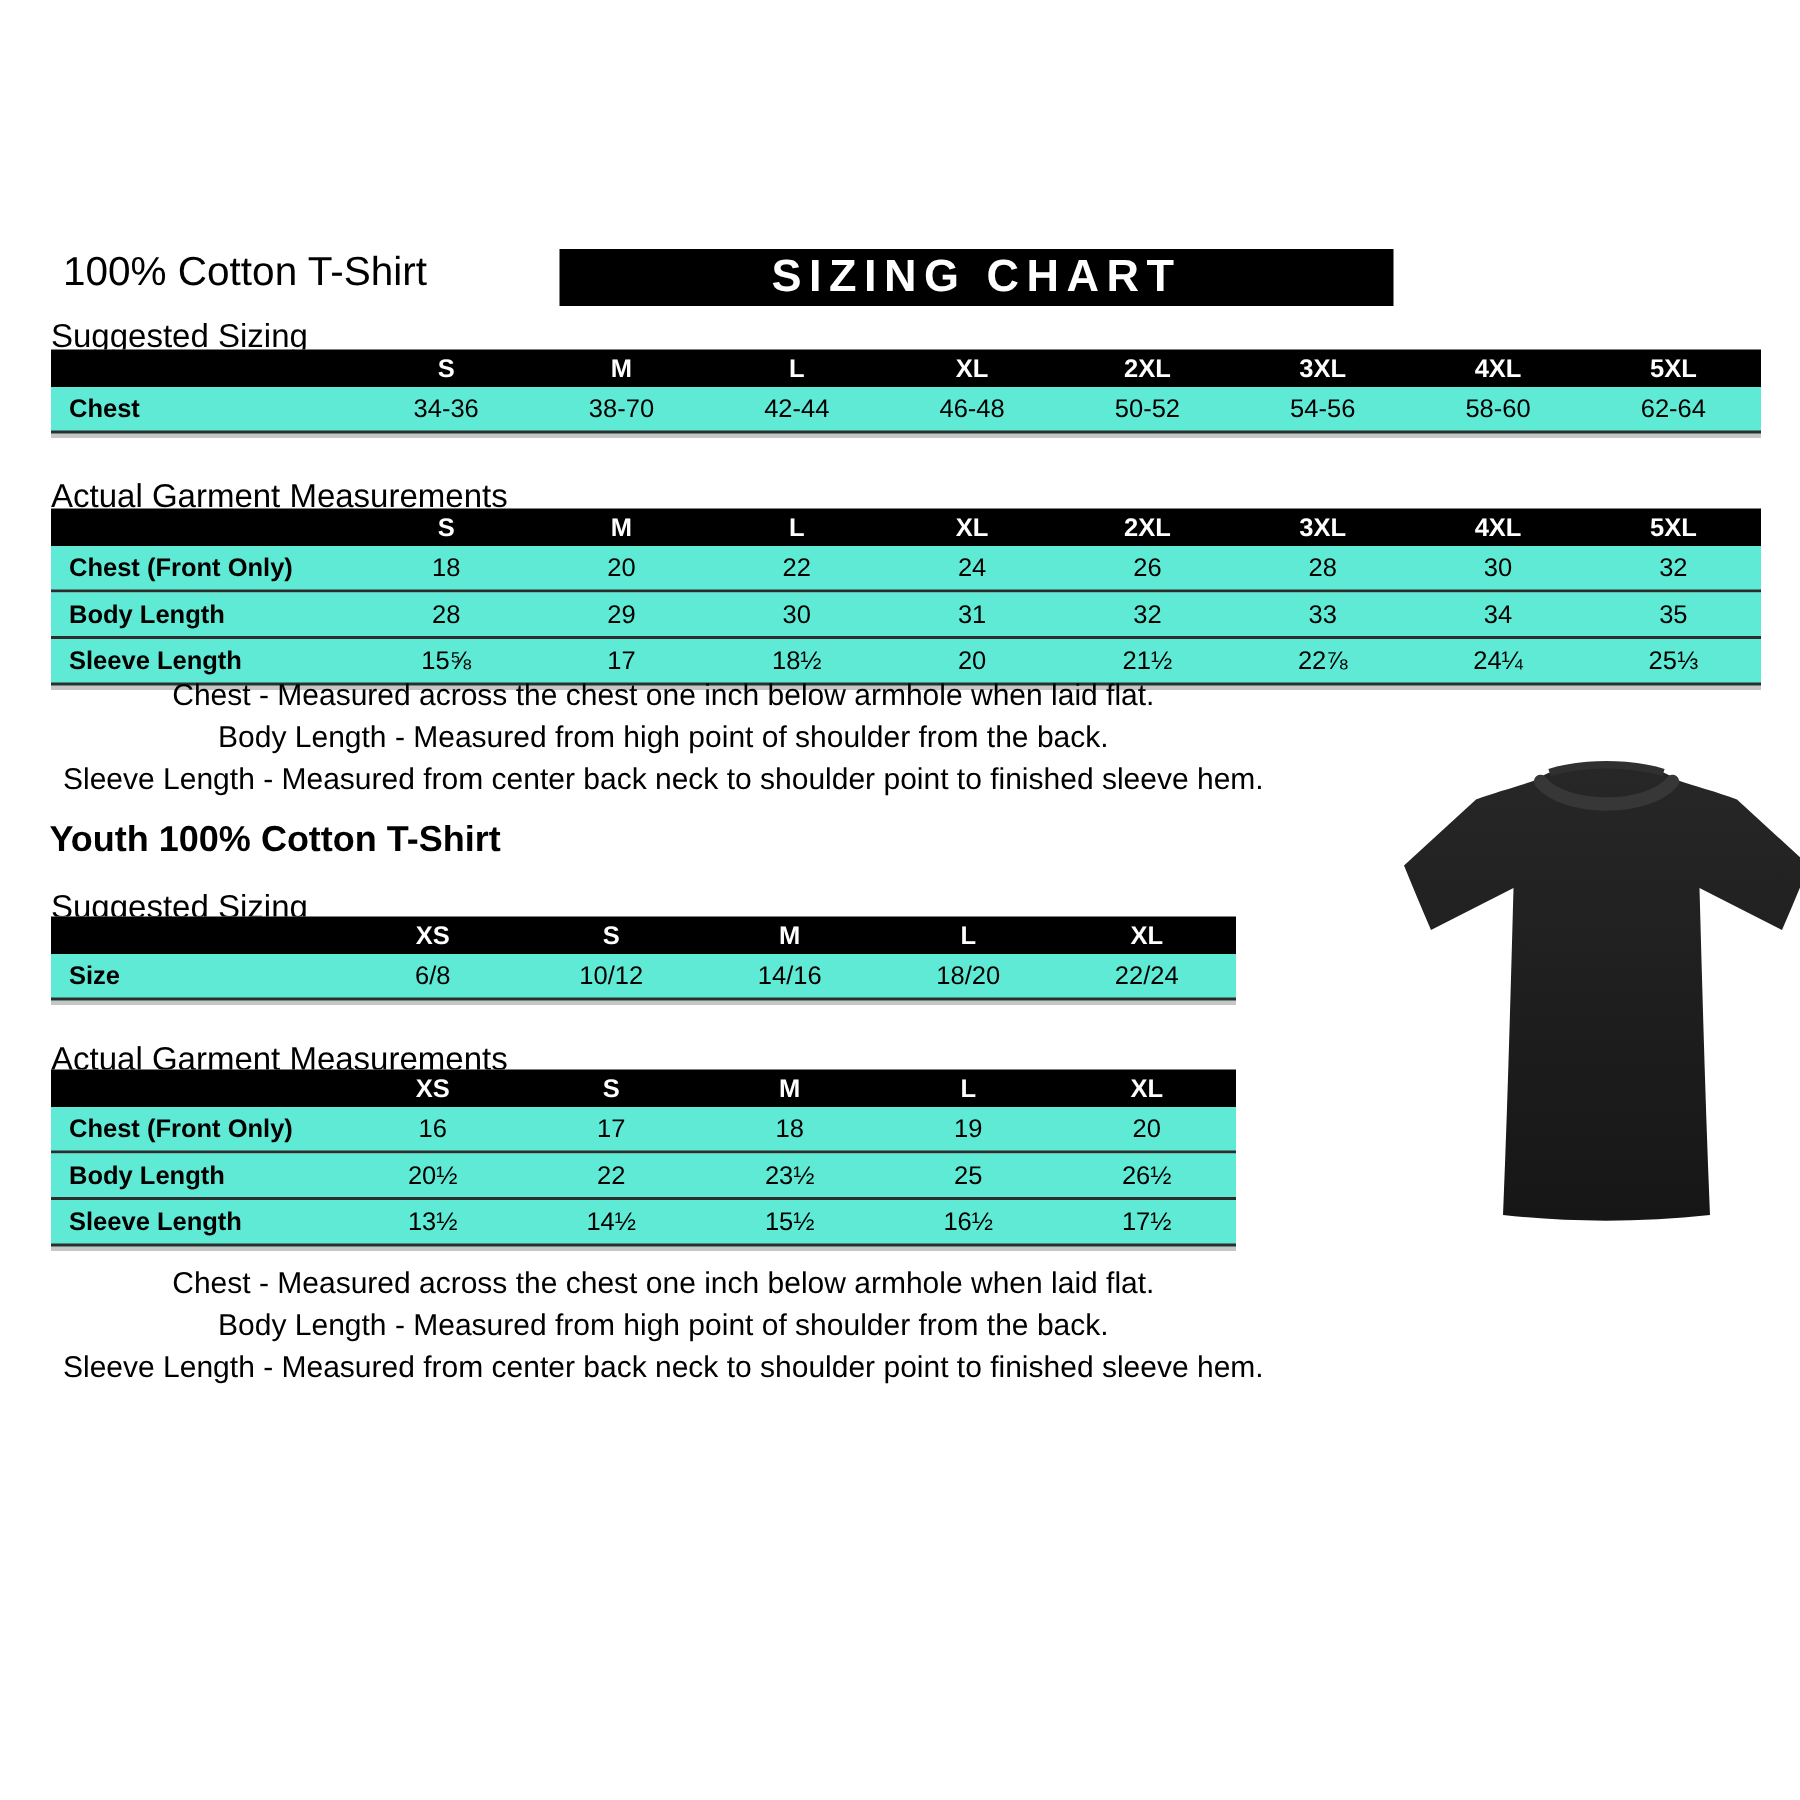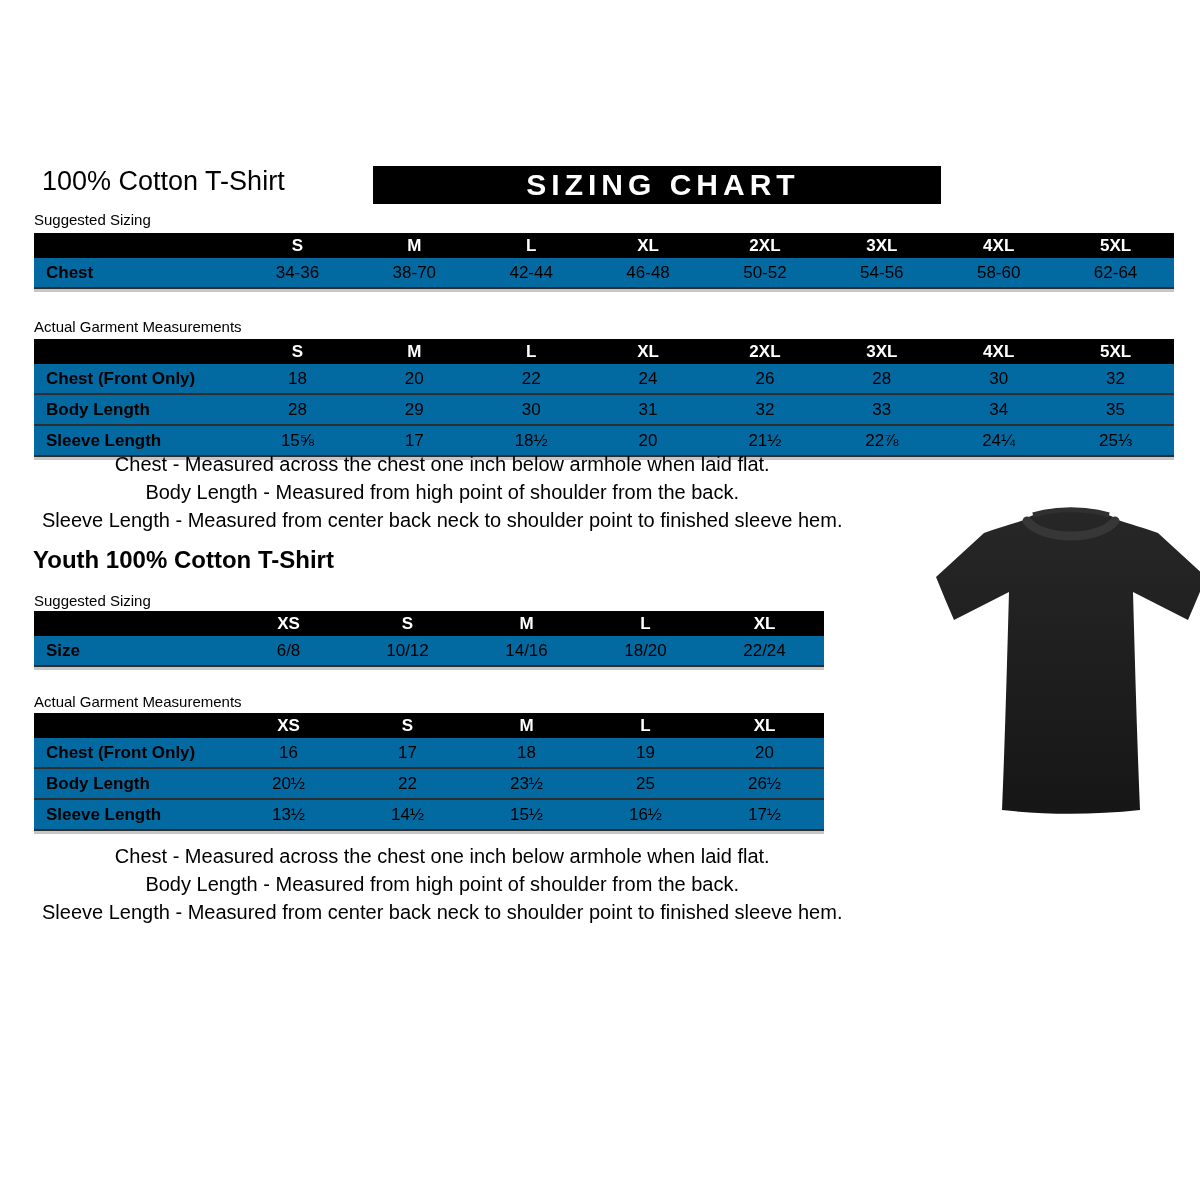--- a/index.html
+++ b/index.html
@@ -2,27 +2,27 @@
 <html><head>
 <meta charset="utf-8">
 <style>
   html,body{margin:0;padding:0;background:#ffffff;}
   .page{position:relative;width:1200px;height:1200px;background:#ffffff;
         font-family:"Liberation Sans",sans-serif;color:#000;overflow:hidden;margin-left:28px;}
   .abs{position:absolute;}
   .main-title{left:14px;top:166px;font-size:27px;font-weight:normal;}
   .banner{left:345px;top:166px;width:556px;height:38px;background:#000;color:#fff;
           font-weight:bold;font-size:30px;letter-spacing:5px;
-          display:flex;align-items:center;justify-content:center;padding-left:12px;}
-  .sec-label{font-size:15px;}
+          display:flex;align-items:center;justify-content:center;}
+  .sec-label{font-size:22px;}
   .table{background:#fff;box-shadow:0 3px 0 #c6c6c6;}
   .t-head{display:grid;background:#000;color:#fff;height:25px;align-items:center;
           font-weight:bold;font-size:17px;}
   .t-row{display:grid;height:29px;align-items:center;font-size:17px;
-         border-bottom:2px solid #2d2d2d;background:#0369a1;}
+         border-bottom:2px solid #2d2d2d;background:#5eead4;}
   .cols8 .t-head,.cols8 .t-row{grid-template-columns:205px repeat(8,1fr);}
   .cols5 .t-head,.cols5 .t-row{grid-template-columns:195px repeat(5,1fr);}
   .t-hcell,.t-cell{text-align:center;}
   .t-label{padding-left:12px;font-weight:bold;}
   .t-label span{font-weight:bold;}
   .notes{font-size:20px;text-align:center;}
   .note-line{line-height:28px;white-space:nowrap;}
   .youth-title{font-size:24px;font-weight:bold;}
 </style>
 </head>

